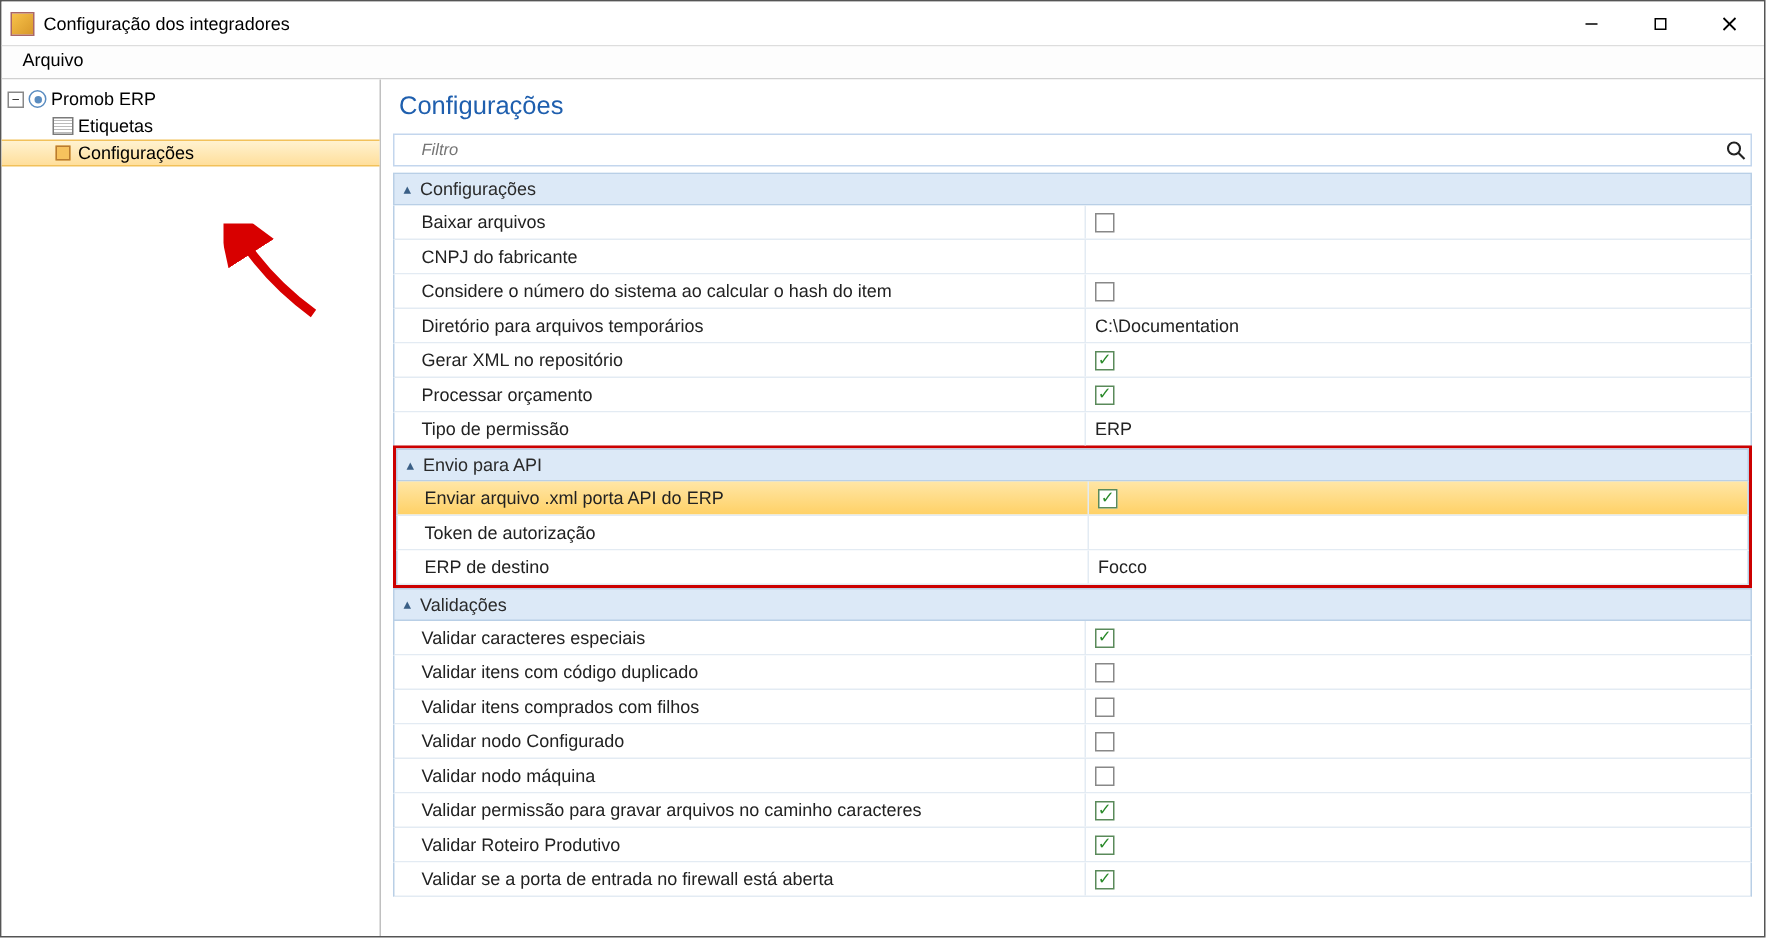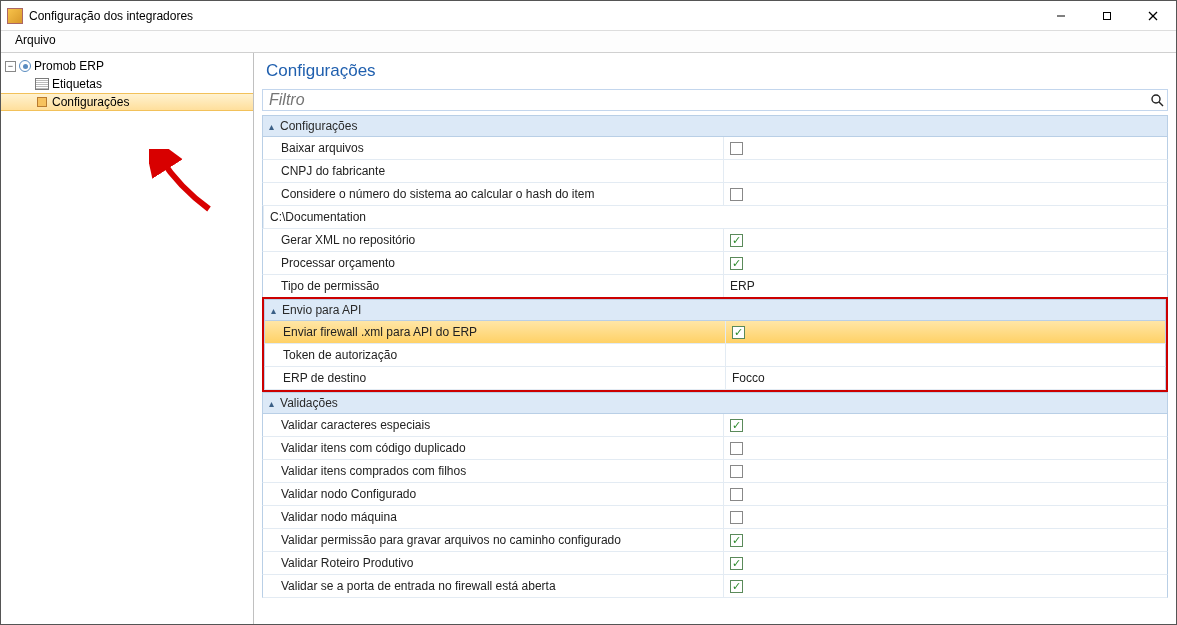--- a/index.html
+++ b/index.html
@@ -70,21 +70,21 @@
     .main-title {
       color:#1f5fae; font-size:17px; padding: 8px 12px 8px 12px;
     }
     .filter-wrap { padding: 0 8px 4px 8px; }
     .filter-box {
       display:flex; align-items:center; border:1px solid #c3d6ed; background:#fff;
       height:22px;
     }
     .filter-input {
       flex:1; border:none; outline:none; font-style:italic; color:#14532d;
-      padding-left:6px; font-size:16px; background:transparent;
+      padding-left:6px; font-size:11px; background:transparent;margin-left:12px;
     }
     .search-icon { width:20px;height:20px;display:flex;align-items:center;justify-content:center;color:#333;font-size:13px; }
     .prop-area { flex:1; overflow:auto; padding: 0 8px 8px 8px; }
     .cat-header {
       background:#dce9f7; border:1px solid #b9cfe6; height:22px;
       display:flex; align-items:center; padding-left:6px; color:#2a2a2a;
       margin-top: 0;
     }
     .cat-toggle-icon { margin-right:6px; font-size:10px; color:#3a5f86;}
     .prop-row {
@@ -198,20 +198,21 @@
               <span></span>
             </div>
           </div>
           <div class="prop-row">
             <div class="prop-label">Considere o número do sistema ao calcular o hash do item</div>
             <div class="prop-value">
               <div class="chk off">✓</div>
             </div>
           </div>
           <div class="prop-row">
+            <div class="prop-label">Diretório para arquivos temporários</div>
             <div class="prop-value">
               <span>C:\Documentation</span>
             </div>
           </div>
           <div class="prop-row">
             <div class="prop-label">Gerar XML no repositório</div>
             <div class="prop-value">
               <div class="chk">✓</div>
             </div>
           </div>
@@ -227,21 +228,21 @@
               <span>ERP</span>
             </div>
           </div>
         </div>
         <div class="highlight-section">
           <div class="cat-header">
             <span class="cat-toggle-icon">▴</span>
             <span>Envio para API</span>
           </div>
           <div class="prop-row highlight">
-            <div class="prop-label">Enviar firewall .xml para API do ERP</div>
+            <div class="prop-label">Enviar arquivo .xml porta API do ERP</div>
             <div class="prop-value">
               <div class="chk">✓</div>
             </div>
           </div>
           <div class="prop-row">
             <div class="prop-label">Token de autorização</div>
             <div class="prop-value">
               <span></span>
             </div>
           </div>
@@ -281,21 +282,21 @@
               <div class="chk off">✓</div>
             </div>
           </div>
           <div class="prop-row">
             <div class="prop-label">Validar nodo máquina</div>
             <div class="prop-value">
               <div class="chk off">✓</div>
             </div>
           </div>
           <div class="prop-row">
-            <div class="prop-label">Validar permissão para gravar arquivos no caminho configurado</div>
+            <div class="prop-label">Validar permissão para gravar arquivos no caminho caracteres</div>
             <div class="prop-value">
               <div class="chk">✓</div>
             </div>
           </div>
           <div class="prop-row">
             <div class="prop-label">Validar Roteiro Produtivo</div>
             <div class="prop-value">
               <div class="chk">✓</div>
             </div>
           </div>

